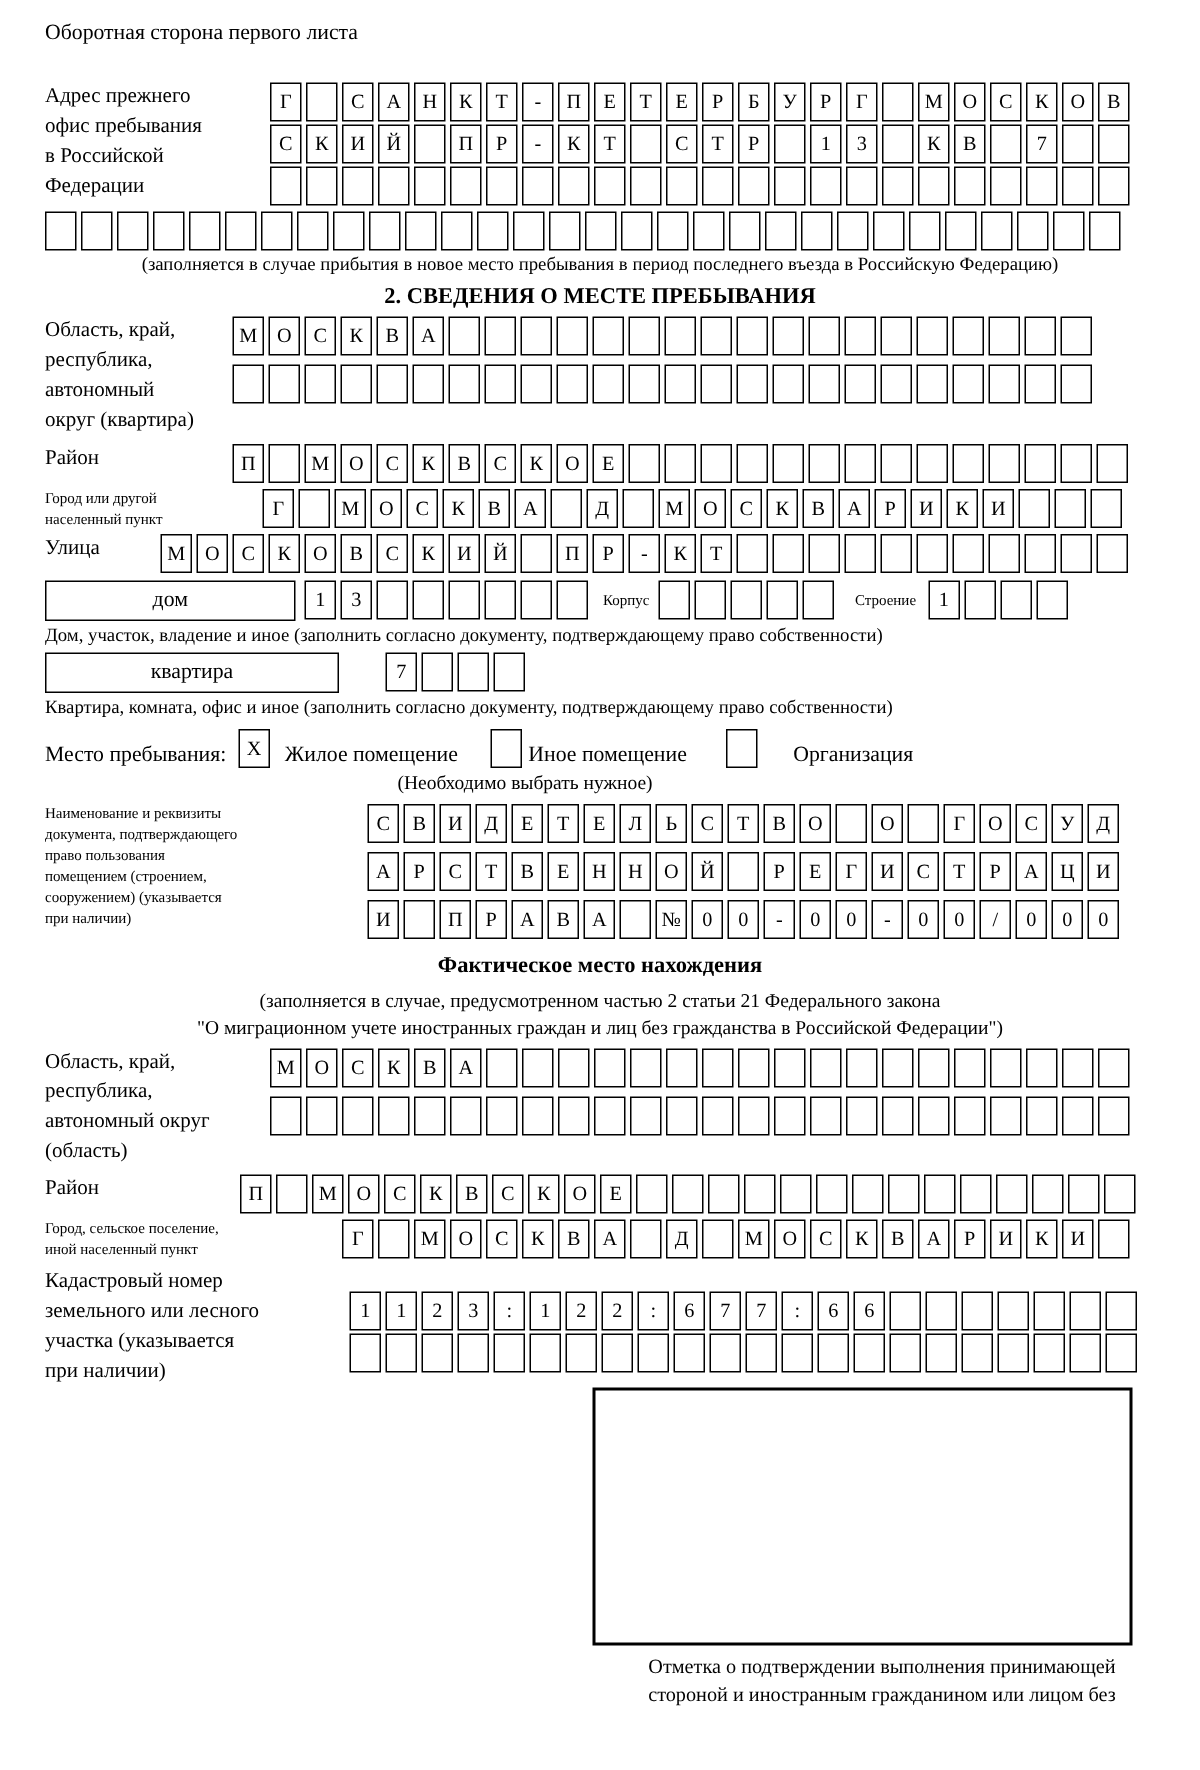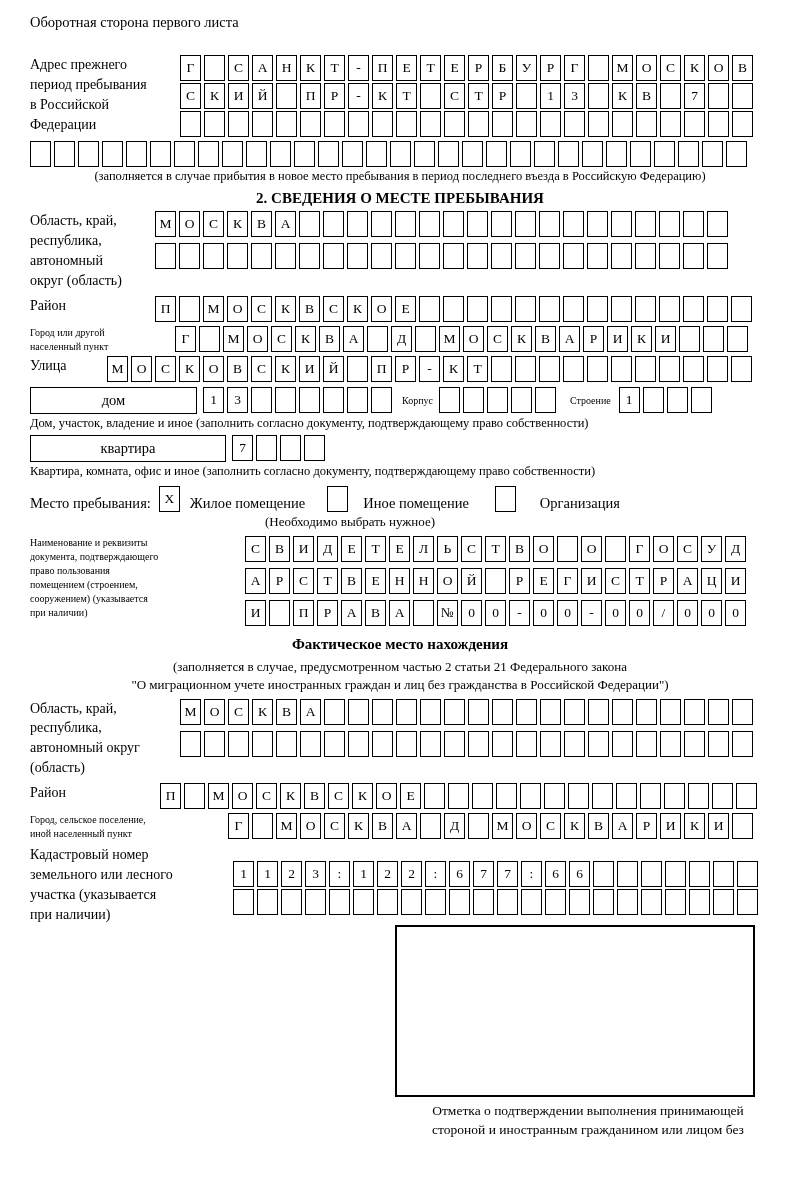--- a/index.html
+++ b/index.html
@@ -47,21 +47,21 @@
 </head>
 <body>
 
 <div class="page">
 
   <div class="hdr-note">Оборотная сторона первого листа</div>
 
   <div class="field">
     <div class="lbl w150">
       <div>Адрес прежнего</div>
-      <div>период пребывания</div>
+      <div>офис пребывания</div>
       <div>в Российской</div>
       <div>Федерации</div>
     </div>
     <div class="rows">
       <div class="cells">
           <span class="cell">Г</span>
           <span class="cell"></span>
           <span class="cell">С</span>
           <span class="cell">А</span>
           <span class="cell">Н</span>
@@ -173,21 +173,21 @@
     </div>
   <div class="caption caption-c">(заполняется в случае прибытия в новое место пребывания в период последнего въезда в Российскую Федерацию)</div>
 
   <div class="title mt6">2. СВЕДЕНИЯ О МЕСТЕ ПРЕБЫВАНИЯ</div>
 
   <div class="field mt4">
     <div class="lbl w125">
       <div>Область, край,</div>
       <div>республика,</div>
       <div>автономный</div>
-      <div>округ (область)</div>
+      <div>округ (квартира)</div>
     </div>
     <div class="rows rows-g6">
       <div class="cells">
           <span class="cell">М</span>
           <span class="cell">О</span>
           <span class="cell">С</span>
           <span class="cell">К</span>
           <span class="cell">В</span>
           <span class="cell">А</span>
           <span class="cell"></span>
@@ -358,37 +358,37 @@
     <div class="inline-lbl" style="margin:0 8px 0 14px;">Строение</div>
     <div class="cells">
         <span class="cell">1</span>
         <span class="cell"></span>
         <span class="cell"></span>
         <span class="cell"></span>
       </div>
   </div>
   <div class="caption">Дом, участок, владение и иное (заполнить согласно документу, подтверждающему право собственности)</div>
 
-  <div class="field mt4" style="align-items:center;">
+  <div class="field mt4" style="align-items:center;gap:25px;">
     <div class="named-box" style="width:196px;">квартира</div>
     <div class="cells" style="margin-left:6px;">
         <span class="cell">7</span>
         <span class="cell"></span>
         <span class="cell"></span>
         <span class="cell"></span>
       </div>
   </div>
   <div class="caption">Квартира, комната, офис и иное (заполнить согласно документу, подтверждающему право собственности)</div>
 
   <div class="stay-row">
     <span>Место пребывания:</span>
     <span class="cell" style="margin-left:8px;">X</span>
     <span style="margin-left:10px;">Жилое помещение</span>
     <span class="cell" style="margin-left:22px;"></span>
-    <span style="margin-left:15px;">Иное помещение</span>
+    <span style="margin-left:4px;">Иное помещение</span>
     <span class="cell" style="margin-left:26px;"></span>
     <span style="margin-left:24px;">Организация</span>
   </div>
   <div class="hint-wrap">(Необходимо выбрать нужное)</div>
 
   <div class="field mt6">
     <div class="lbl lbl-sm w215">
       <div>Наименование и реквизиты</div>
       <div>документа, подтверждающего</div>
       <div>право пользования</div>

